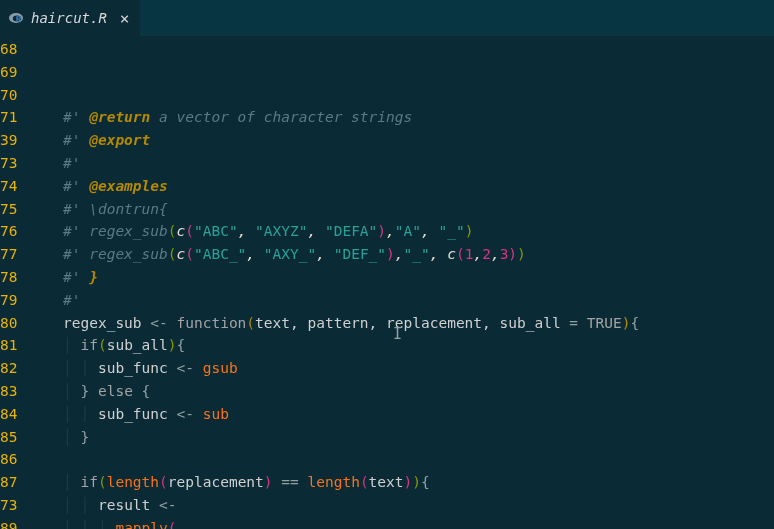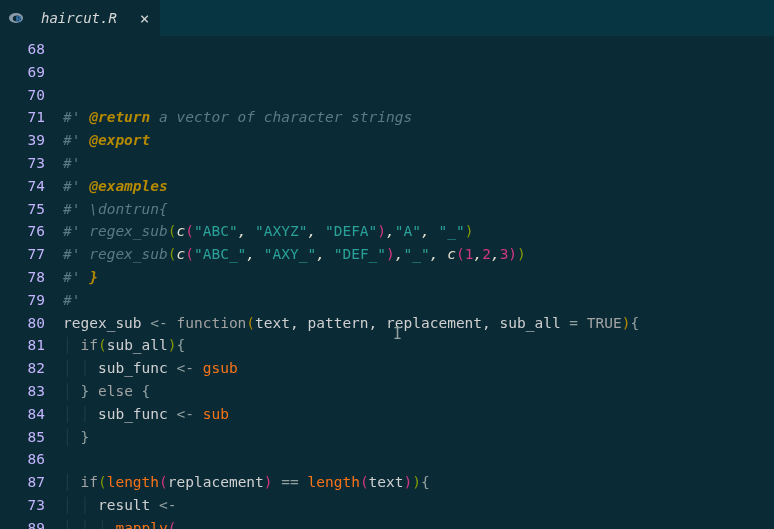--- a/index.html
+++ b/index.html
@@ -16,21 +16,21 @@
     background: #073642;
     height: 36px;
     display: flex;
     align-items: stretch;
   }
   .tab {
     display: flex;
     align-items: center;
     padding: 0 10px 0 8px;
     background: #0a2a36;
-    gap: 17px;
+    gap: 7px;
     font-style: italic;
     color: #d8d8d8;
     font-size: 14px;
   }
   .tab-icon {
     width: 16px;
     height: 16px;
     display: flex;
     align-items: center;
     justify-content: center;
@@ -42,26 +42,25 @@
     cursor: pointer;
     font-style: normal;
   }
   .editor {
     display: flex;
     height: calc(100% - 36px);
     line-height: 22.8px;
   }
   .gutter {
     width: 63px;
-    text-align: right;
+    text-align: left;
     padding-right: 18px;
-    color: #c4b5fd;
+    color: #eab308;
     user-select: none;
     padding-top: 2px;
-    padding-left: 16px;
   }
   .gutter div { height: 22.8px; }
   .code {
     flex: 1;
     padding-top: 2px;
     white-space: pre;
     position: relative;
   }
   .code .line { height: 22.8px; }
   .comment-italic { color: #5a7a84; font-style: italic; }

